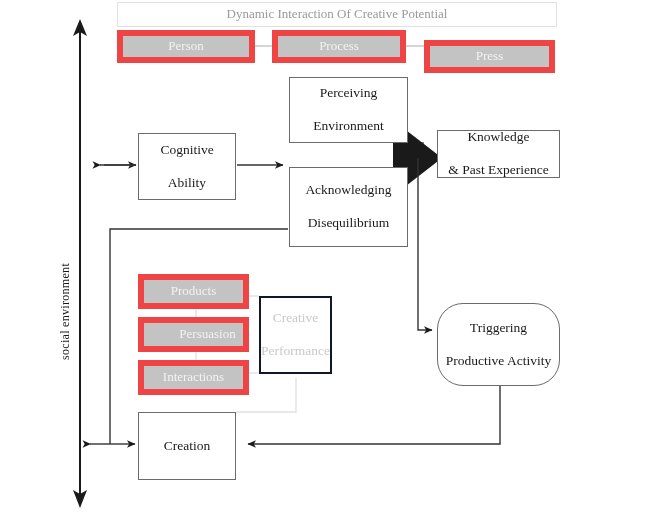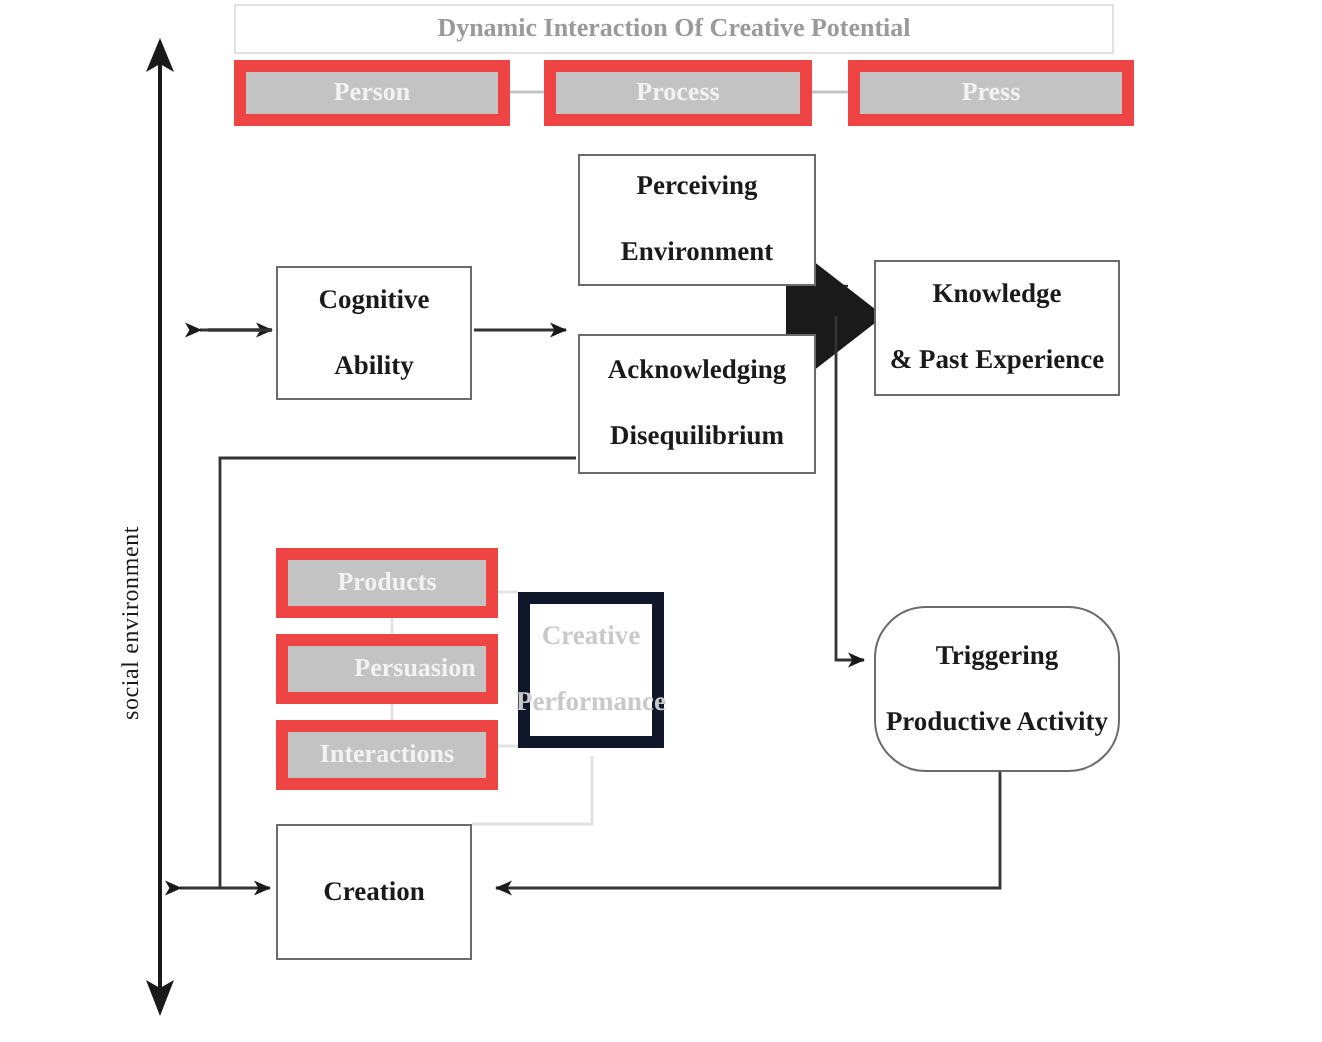--- a/index.html
+++ b/index.html
@@ -16,35 +16,34 @@
     overflow: hidden;
   }
   .box {
     position: absolute;
     box-sizing: border-box;
     display: flex;
     align-items: center;
     justify-content: center;
     text-align: right;
     line-height: 1.25;
-    font-weight: bold;
   }
   .box-white {
     background: #ffffff;
     border: 1px solid #6b6b6b;
     color: #1a1a1a;
   }
   .box-gray {
     background: #c3c3c3;
     border: 6px solid #ef4444;
     color: #f2f2f2;
   }
   .box-light {
     background: #ffffff;
-    border: 6px solid #0f172a;
+    border: 2px solid #0f172a;
     color: #c9c9c9;
   }
   .svg-layer {
     position: absolute;
     left: 0;
     top: 0;
     width: 661px;
     height: 521px;
     pointer-events: none;
   }
@@ -121,38 +120,38 @@
   </svg>
 
   <div class="axis-label" style="left:58px; top:360px;">social environment</div>
 
   <div class="box box-white t14" style="left:117px; top:2px; width:440px; height:25px; color:#9a9a9a; border-color:#e2e2e2;">Dynamic Interaction Of Creative Potential</div>
 
   <div class="box box-gray t14" style="left:117px; top:30px; width:138px; height:33px;">Person</div>
 
   <div class="box box-gray t14" style="left:272px; top:30px; width:134px; height:33px;">Process</div>
 
-  <div class="box box-gray t14" style="left:424px; top:30px; width:143px; height:33px;">Press</div>
+  <div class="box box-gray t14" style="left:424px; top:40px; width:131px; height:33px;">Press</div>
 
   <div class="box box-white t15" style="left:138px; top:133px; width:98px; height:67px; flex-direction:column;">
     <span>Cognitive</span>
     <span>Ability</span>
   </div>
 
   <div class="box box-white t15" style="left:289px; top:77px; width:119px; height:66px; flex-direction:column;">
     <span>Perceiving</span>
     <span>Environment</span>
   </div>
 
-  <div class="box box-white t15" style="left:289px; top:167px; width:119px; height:70px; flex-direction:column;">
+  <div class="box box-white t15" style="left:289px; top:167px; width:119px; height:80px; flex-direction:column;">
     <span>Acknowledging</span>
     <span>Disequilibrium</span>
   </div>
 
-  <div class="box box-white t15" style="left:437px; top:130px; width:123px; height:68px; flex-direction:column;">
+  <div class="box box-white t15" style="left:437px; top:130px; width:123px; height:48px; flex-direction:column;">
     <span>Knowledge</span>
     <span>&amp; Past Experience</span>
   </div>
 
   <div class="box box-white t15" style="left:437px; top:303px; width:123px; height:83px; flex-direction:column;border-radius:26px;">
     <span>Triggering</span>
     <span>Productive Activity</span>
   </div>
 
   <div class="box box-light t15" style="left:259px; top:296px; width:73px; height:78px; flex-direction:column;">

